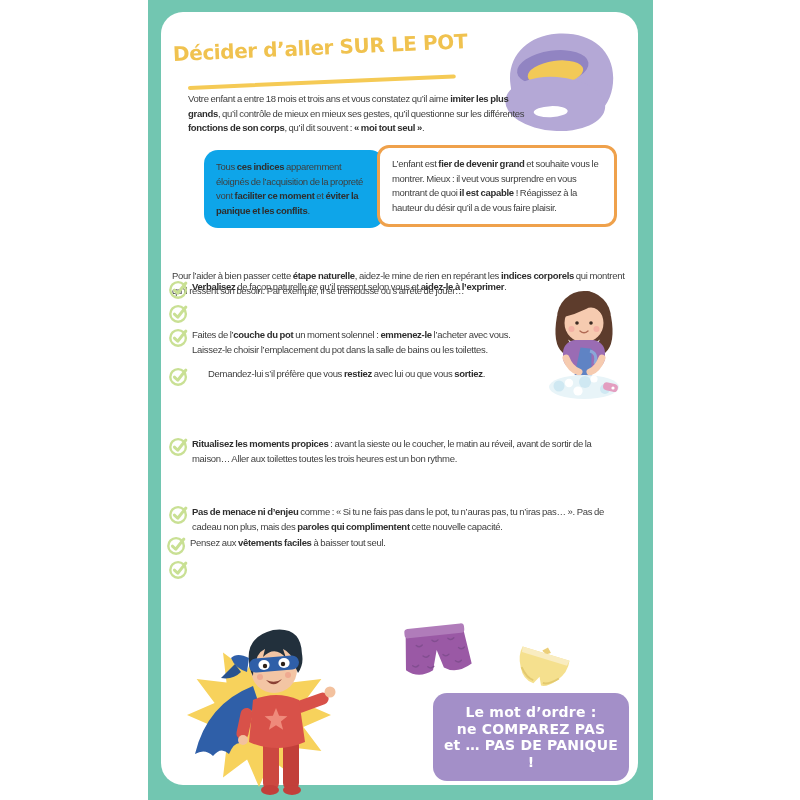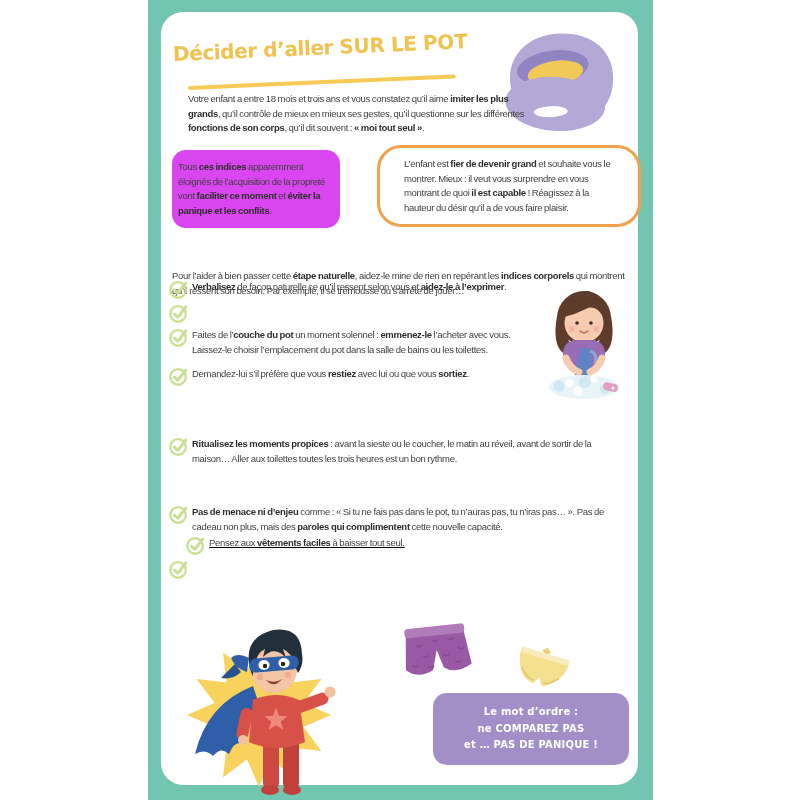--- a/index.html
+++ b/index.html
@@ -7,26 +7,26 @@
   .stage{position:relative;width:800px;height:800px;background:#ffffff;}
   .card{position:absolute;left:148px;top:0;width:505px;height:800px;background:#72c6b1;}
   .page{position:absolute;left:161px;top:12px;width:477px;height:773px;background:#ffffff;border-radius:22px;}
   .abs{position:absolute;}
   p{margin:0;}
   .title{font-family:"DejaVu Sans",sans-serif;font-weight:bold;font-size:20px;letter-spacing:-0.4px;
          color:#f0c24f;transform:rotate(-2.5deg);transform-origin:left center;white-space:nowrap;}
   .title-underline{background:#f5ca55;height:3.5px;border-radius:2px;transform:rotate(-2.5deg);transform-origin:left center;}
   .body-text{font-size:9.5px;line-height:14.5px;letter-spacing:-0.3px;word-spacing:-0.5px;color:#3e3e3e;}
   .body-text b{color:#2e2e2e;}
-  .green-box{background:#d946ef;border-radius:14px;padding:10px 6px;width:156px;}
-  .orange-box{background:#ffffff;border:3px solid #efa14b;border-radius:24px;padding:9px 24px;width:210px;}
+  .green-box{background:#0ea5e9;border-radius:14px;padding:10px 12px;width:156px;margin-left:32px;}
+  .orange-box{background:#ffffff;border:3px solid #efa14b;border-radius:12px;padding:9px 12px;width:210px;}
   .check-item{display:flex;align-items:flex-start;gap:2px;}
   .check-icon{flex:0 0 22px;height:22px;margin-top:-2px;}
   .badge{background:#a38fc8;border-radius:14px;width:180px;padding:11px 8px;text-align:center;}
-  .badge-line{color:#ffffff;font-weight:bold;font-size:10px;line-height:16.5px;letter-spacing:0.2px;
+  .badge-line{color:#ffffff;font-weight:bold;font-size:14px;line-height:16.5px;letter-spacing:0.2px;
               font-family:"DejaVu Sans",sans-serif;}
 </style>
 </head>
 <body>
 
 <svg width="0" height="0" style="position:absolute" aria-hidden="true">
   <defs>
     <g id="chk">
       <circle cx="11" cy="13" r="8.5" fill="none" stroke="#c9e094" stroke-width="2.6"></circle>
       <path d="M7 13.2 L10.6 16.6 L19.5 5.5" fill="none" stroke="#c9e094" stroke-width="3.2" stroke-linecap="round" stroke-linejoin="round"></path>
@@ -77,21 +77,21 @@
     <div class="check-item abs" style="left:7px;top:316px;width:385px;">
       <svg class="check-icon" viewBox="0 0 24 24">
           <use href="#chk"></use>
         </svg>
       <p class="body-text" style="width:352px;">Faites de l’<b>couche du pot</b> un moment solennel : <b>emmenez-le</b> l’acheter avec vous. Laissez-le choisir l’emplacement du pot dans la salle de bains ou les toilettes.</p>
     </div>
     <div class="check-item abs" style="left:7px;top:355px;width:385px;">
       <svg class="check-icon" viewBox="0 0 24 24">
           <use href="#chk"></use>
         </svg>
-      <p class="body-text" style="width:352px;">Demandez-lui s’il préfère que vous <b>restiez</b> avec lui ou que vous <b>sortiez</b>.</p>
+      <p class="body-text" style="width:352px;margin-left:16px;">Demandez-lui s’il préfère que vous <b>restiez</b> avec lui ou que vous <b>sortiez</b>.</p>
     </div>
 
     <svg class="abs" style="left:378px;top:274px;" width="90" height="118" viewBox="0 0 90 118">
       <circle cx="45" cy="32" r="27" fill="#5d3c2c"></circle>
       <path d="M18 30 Q13 58 24 67 L33 60 Q24 48 26 32 Z" fill="#5d3c2c"></path>
       <path d="M72 30 Q77 58 66 67 L57 60 Q66 48 64 32 Z" fill="#5d3c2c"></path>
       <circle cx="45" cy="37" r="19.5" fill="#f6cbb0"></circle>
       <path d="M25 31 Q27 12 45 10 Q63 12 65 31 Q56 18 47 23 Q37 28 25 31 Z" fill="#5d3c2c"></path>
       <path d="M40 10 Q46 2 54 7 Q48 8 46 13 Z" fill="#5d3c2c"></path>
       <circle cx="38" cy="37" r="1.8" fill="#3a2a22"></circle>
@@ -120,21 +120,21 @@
           <use href="#chk"></use>
         </svg>
       <p class="body-text" style="width:430px;"><b>Ritualisez les moments propices</b> : avant la sieste ou le coucher, le matin au réveil, avant de sortir de la maison… Aller aux toilettes toutes les trois heures est un bon rythme.</p>
     </div>
     <div class="check-item abs" style="left:7px;top:485px;width:462px;margin-top:8px;">
       <svg class="check-icon" viewBox="0 0 24 24">
           <use href="#chk"></use>
         </svg>
       <p class="body-text" style="width:430px;"><b>Pas de menace ni d’enjeu</b> comme : « Si tu ne fais pas dans le pot, tu n’auras pas, tu n’iras pas… ». Pas de cadeau non plus, mais des <b>paroles qui complimentent</b> cette nouvelle capacité.</p>
     </div>
-    <div class="check-item abs" style="left:24px;top:524px;width:462px;text-decoration:underline;">
+    <div class="check-item abs" style="left:5px;top:524px;width:462px;">
       <svg class="check-icon" viewBox="0 0 24 24">
           <use href="#chk"></use>
         </svg>
       <p class="body-text" style="width:430px;">Pensez aux <b>vêtements faciles</b> à baisser tout seul.</p>
     </div>
     <div class="check-item abs" style="left:7px;top:548px;width:462px;">
       <svg class="check-icon" viewBox="0 0 24 24">
           <use href="#chk"></use>
         </svg>
     </div>

